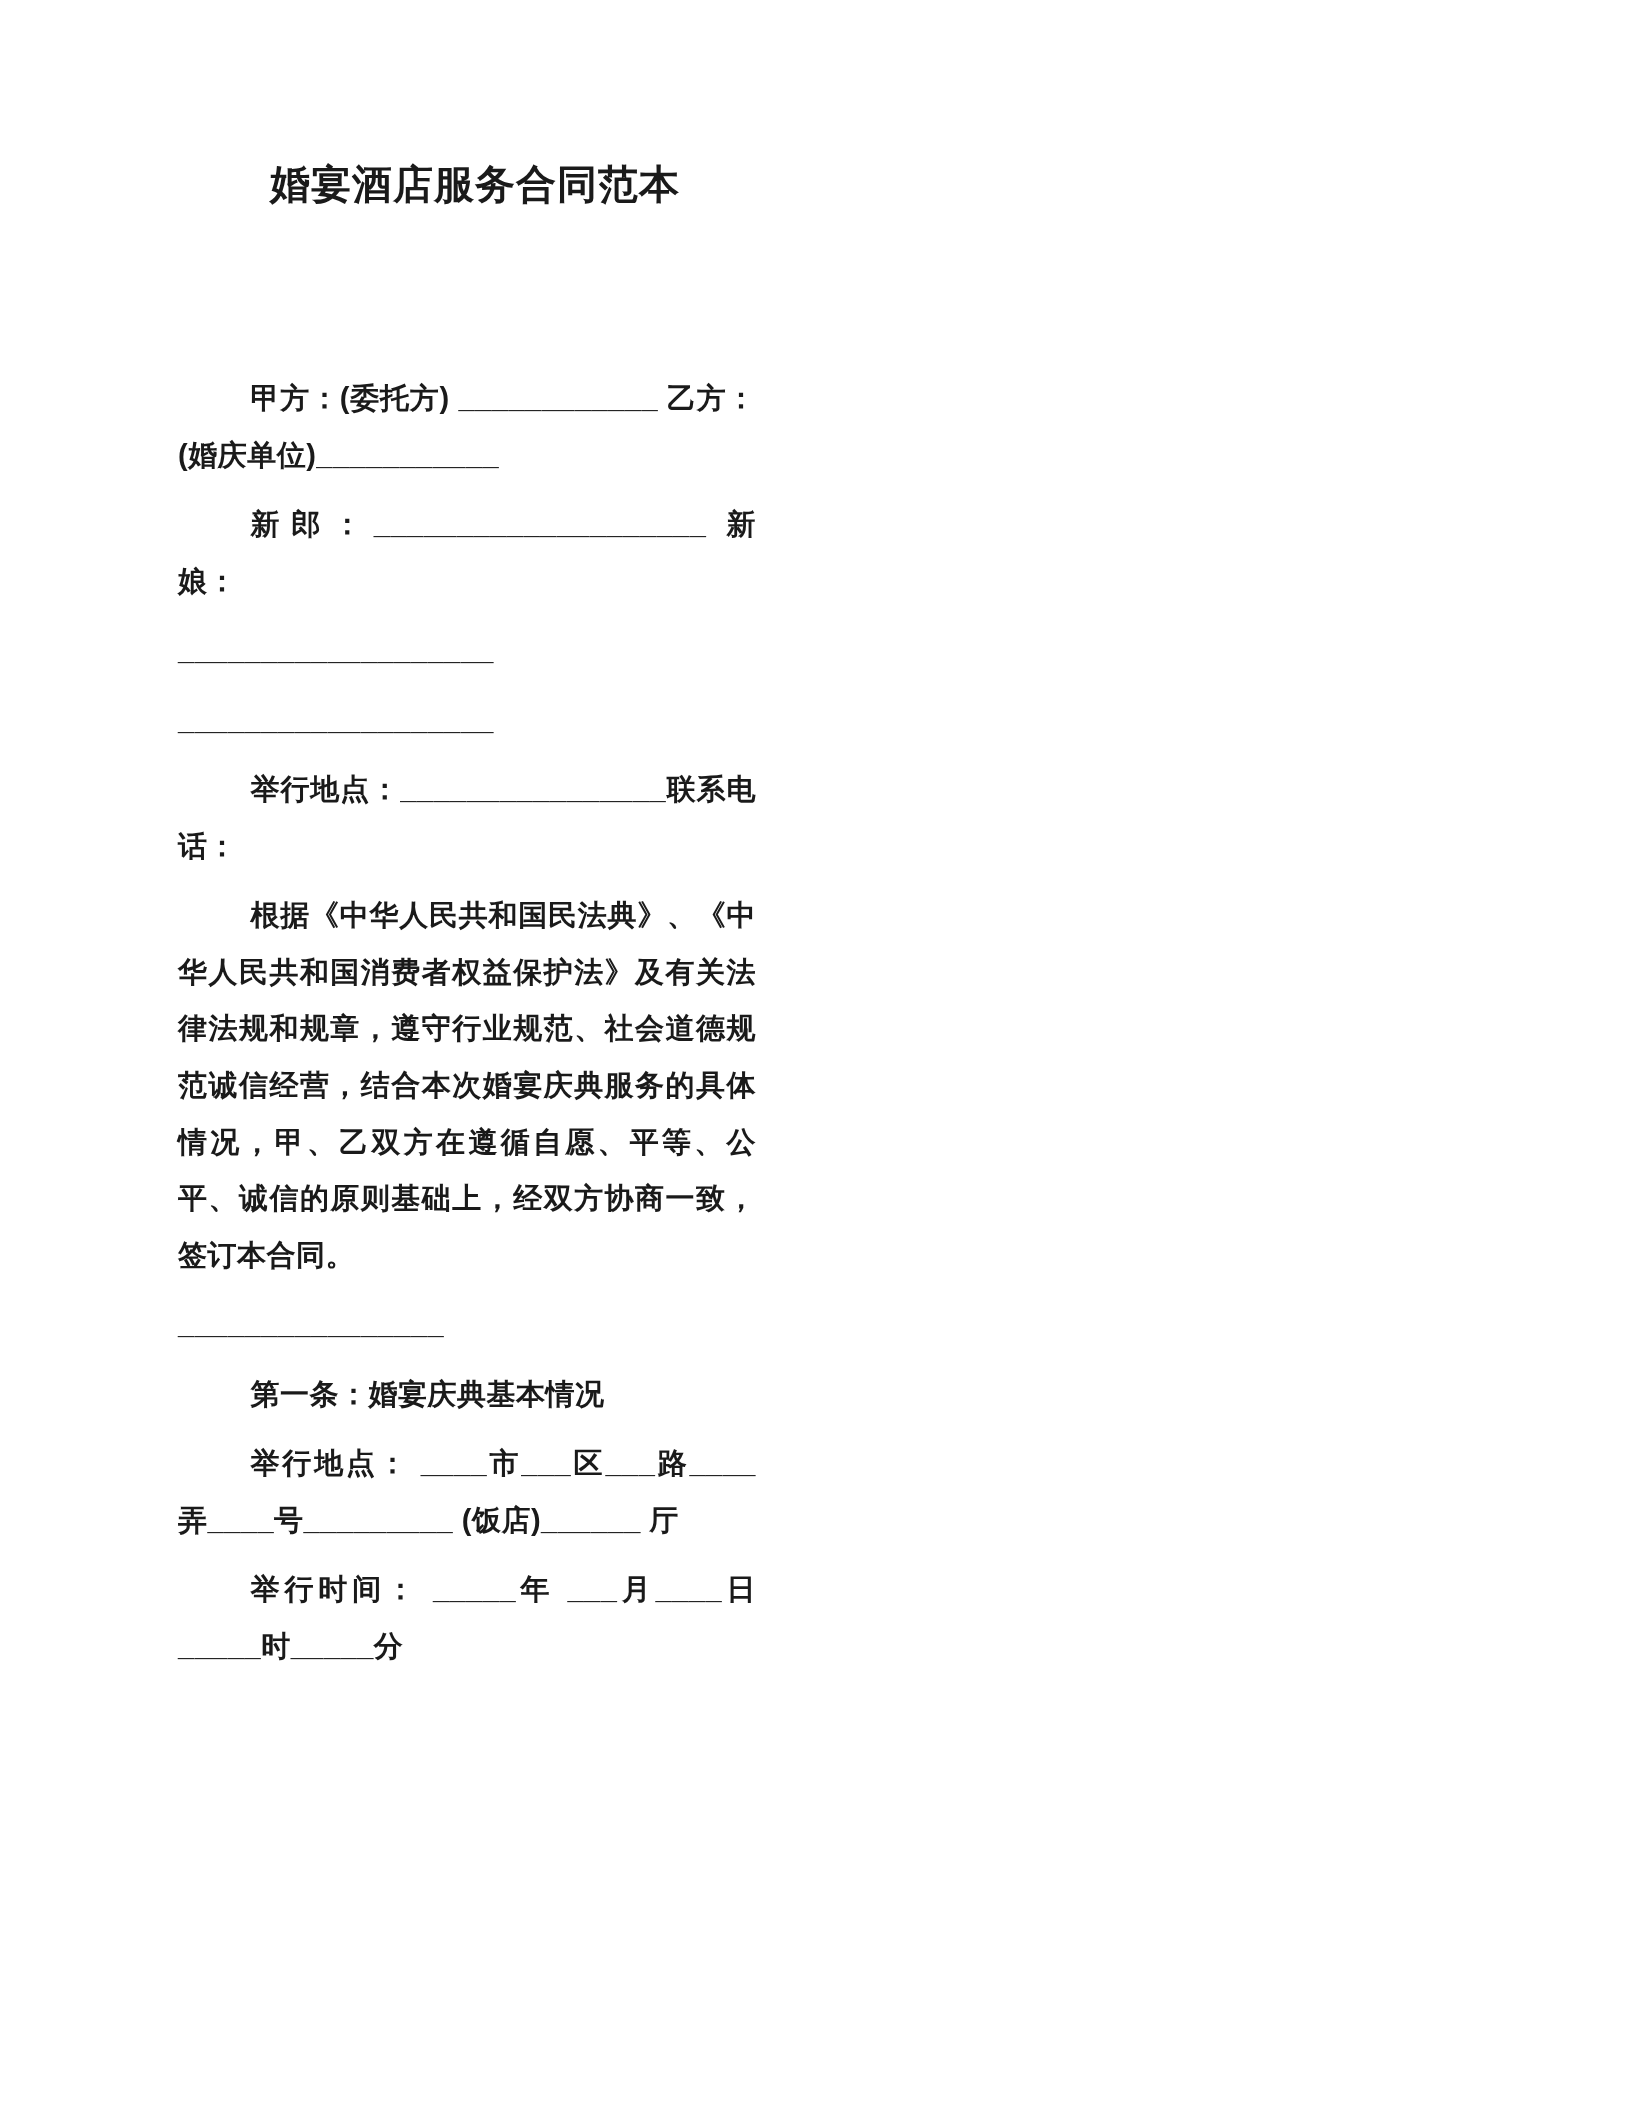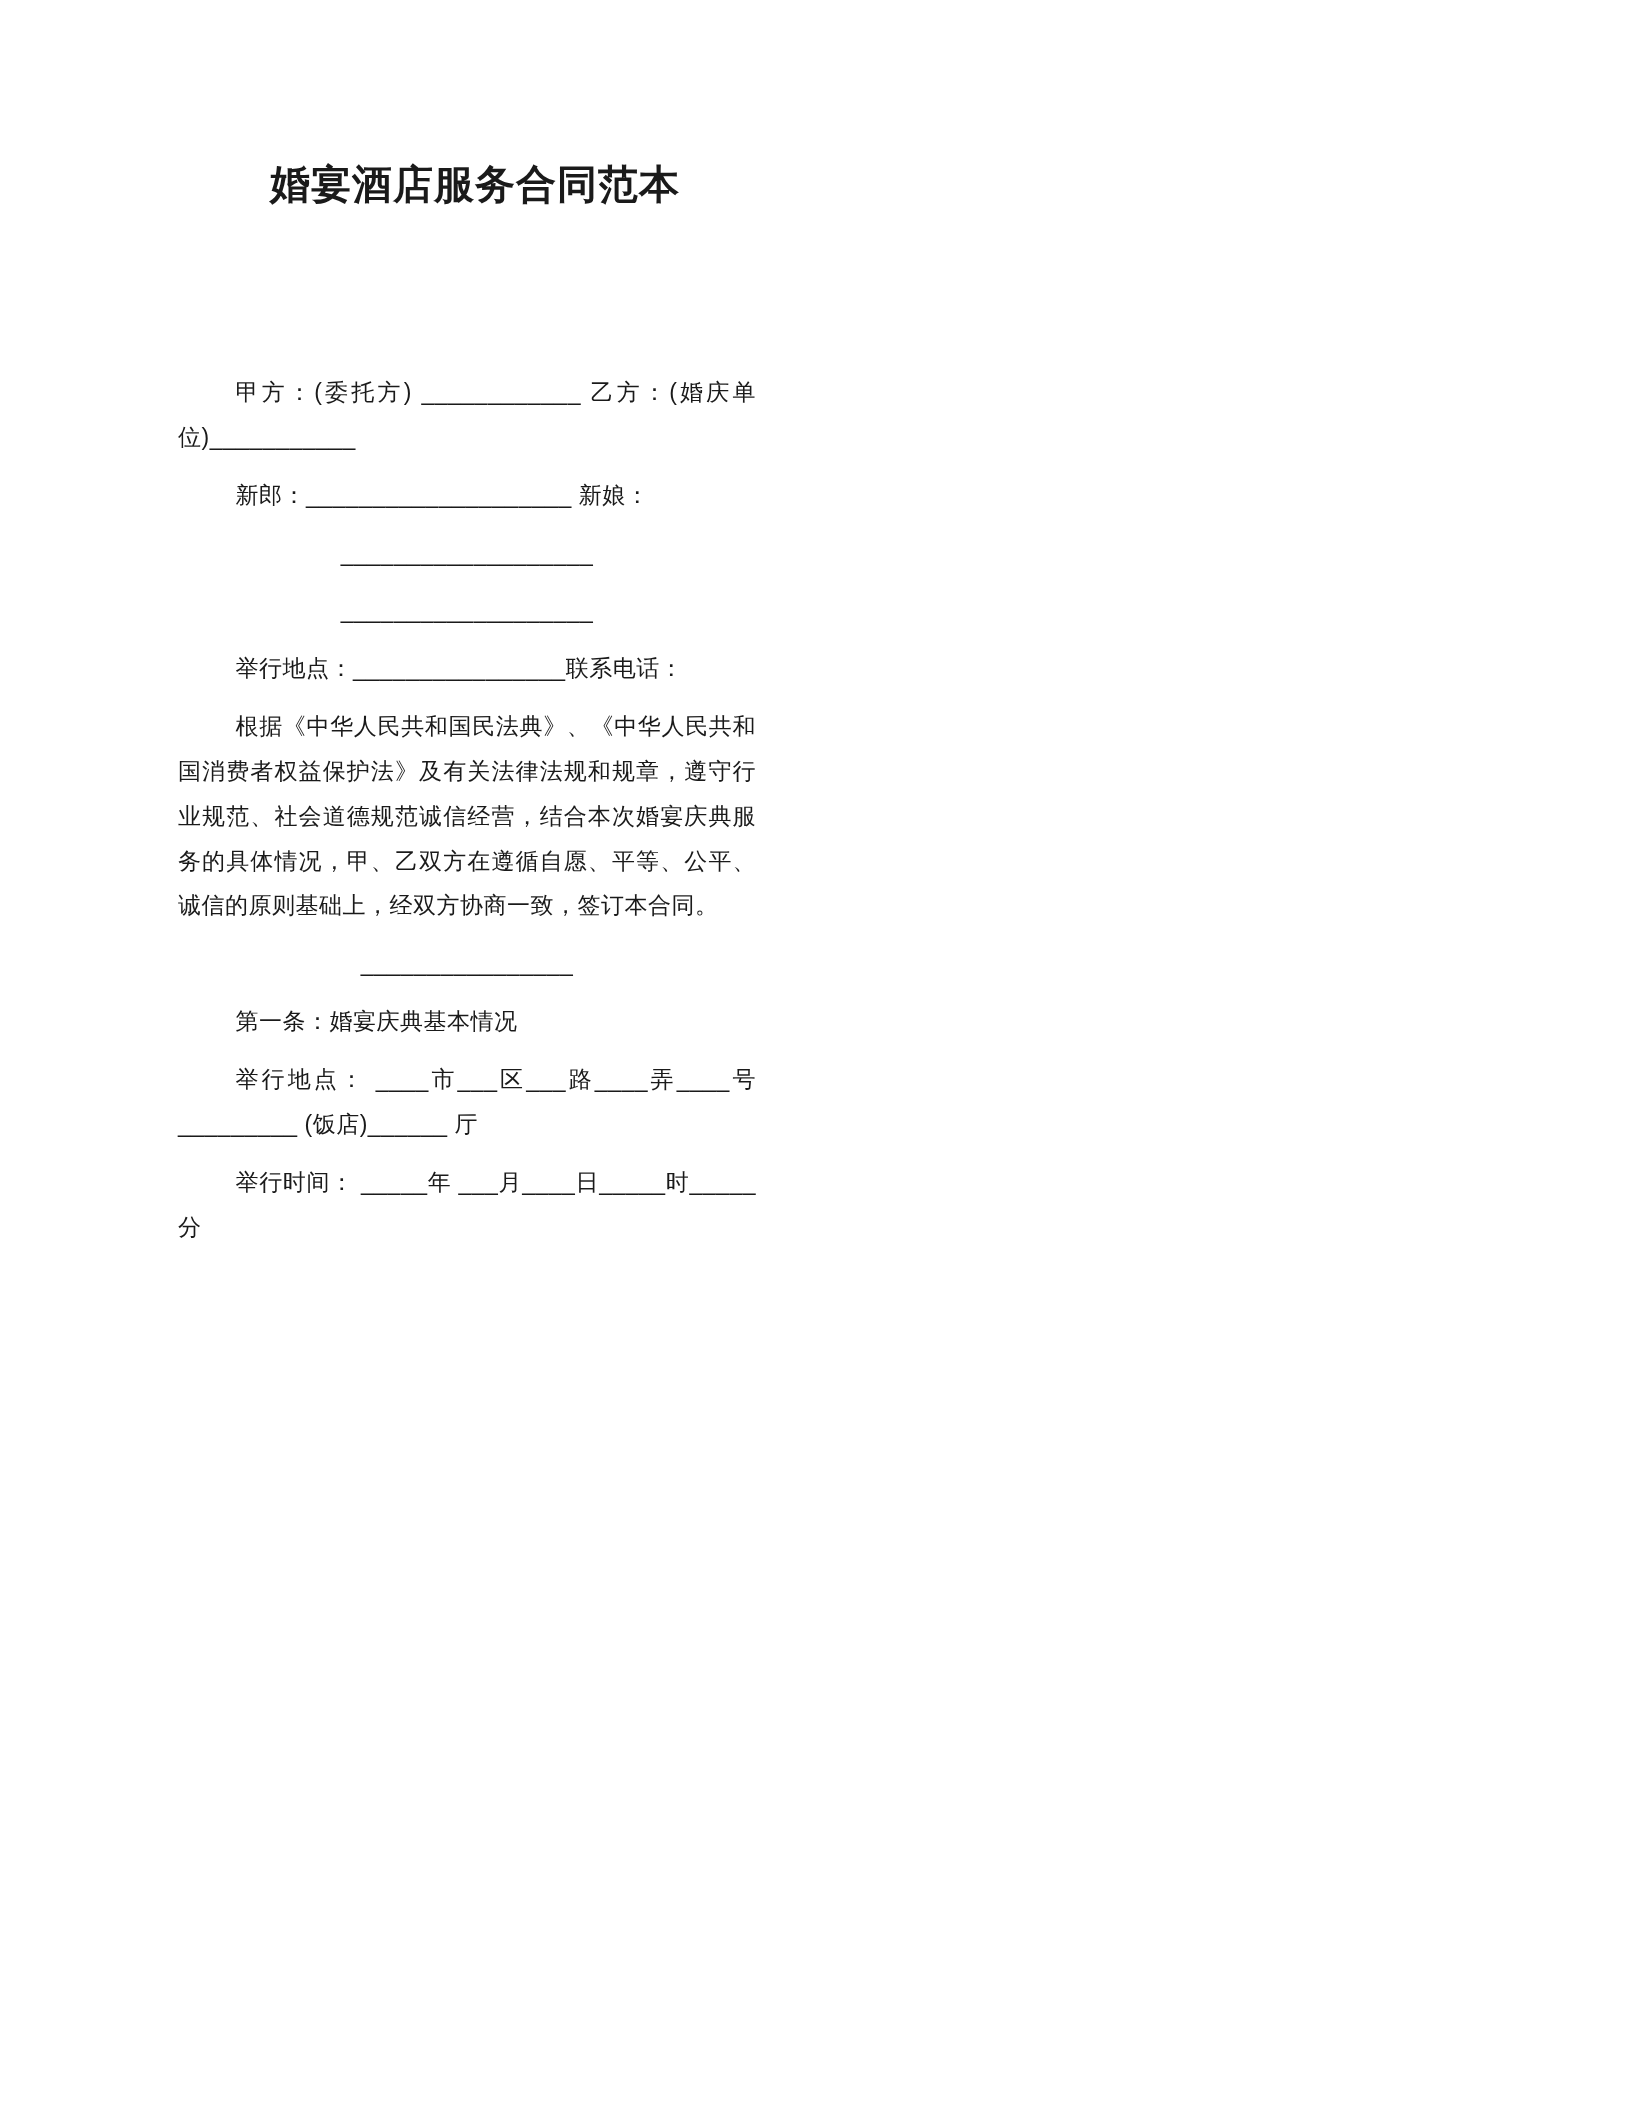--- a/index.html
+++ b/index.html
@@ -23,34 +23,34 @@
   }
   .doc-title {
     font-size: 40px;
     font-weight: 700;
     text-align: center;
     letter-spacing: 1px;
     margin: 0 0 162px 0;
     line-height: 1.2;
   }
   .para {
-    font-size: 23px;
-    font-weight: 400;
+    font-size: 29px;
+    font-weight: 700;
     line-height: 1.95;
     margin: 0 16px 13px 0;
     text-align: justify;
     overflow-wrap: break-word;
     letter-spacing: 0.5px;
   }
   .para.indent {
     text-indent: 2.5em;
   }
   .para.blank-line {
     text-indent: 0;
-    text-align: center;
+    text-align: left;
   }
 </style>
 </head>
 <body>
 
 <div class="page">
 
   <h1 class="doc-title">婚宴酒店服务合同范本</h1>
 
   <p class="para indent">甲方：(委托方) ____________ 乙方：(婚庆单位)___________</p>

